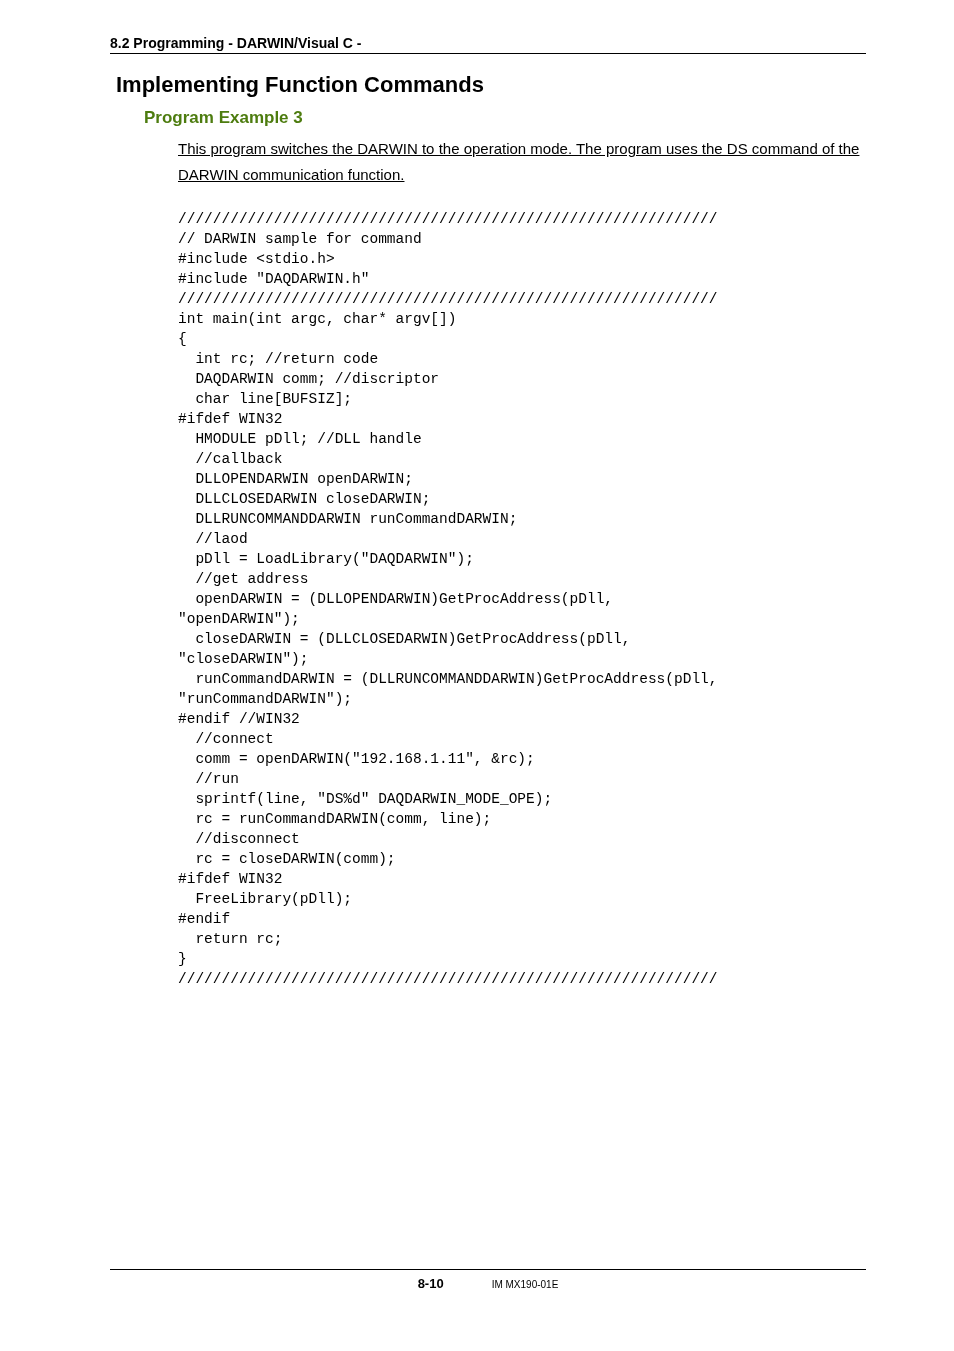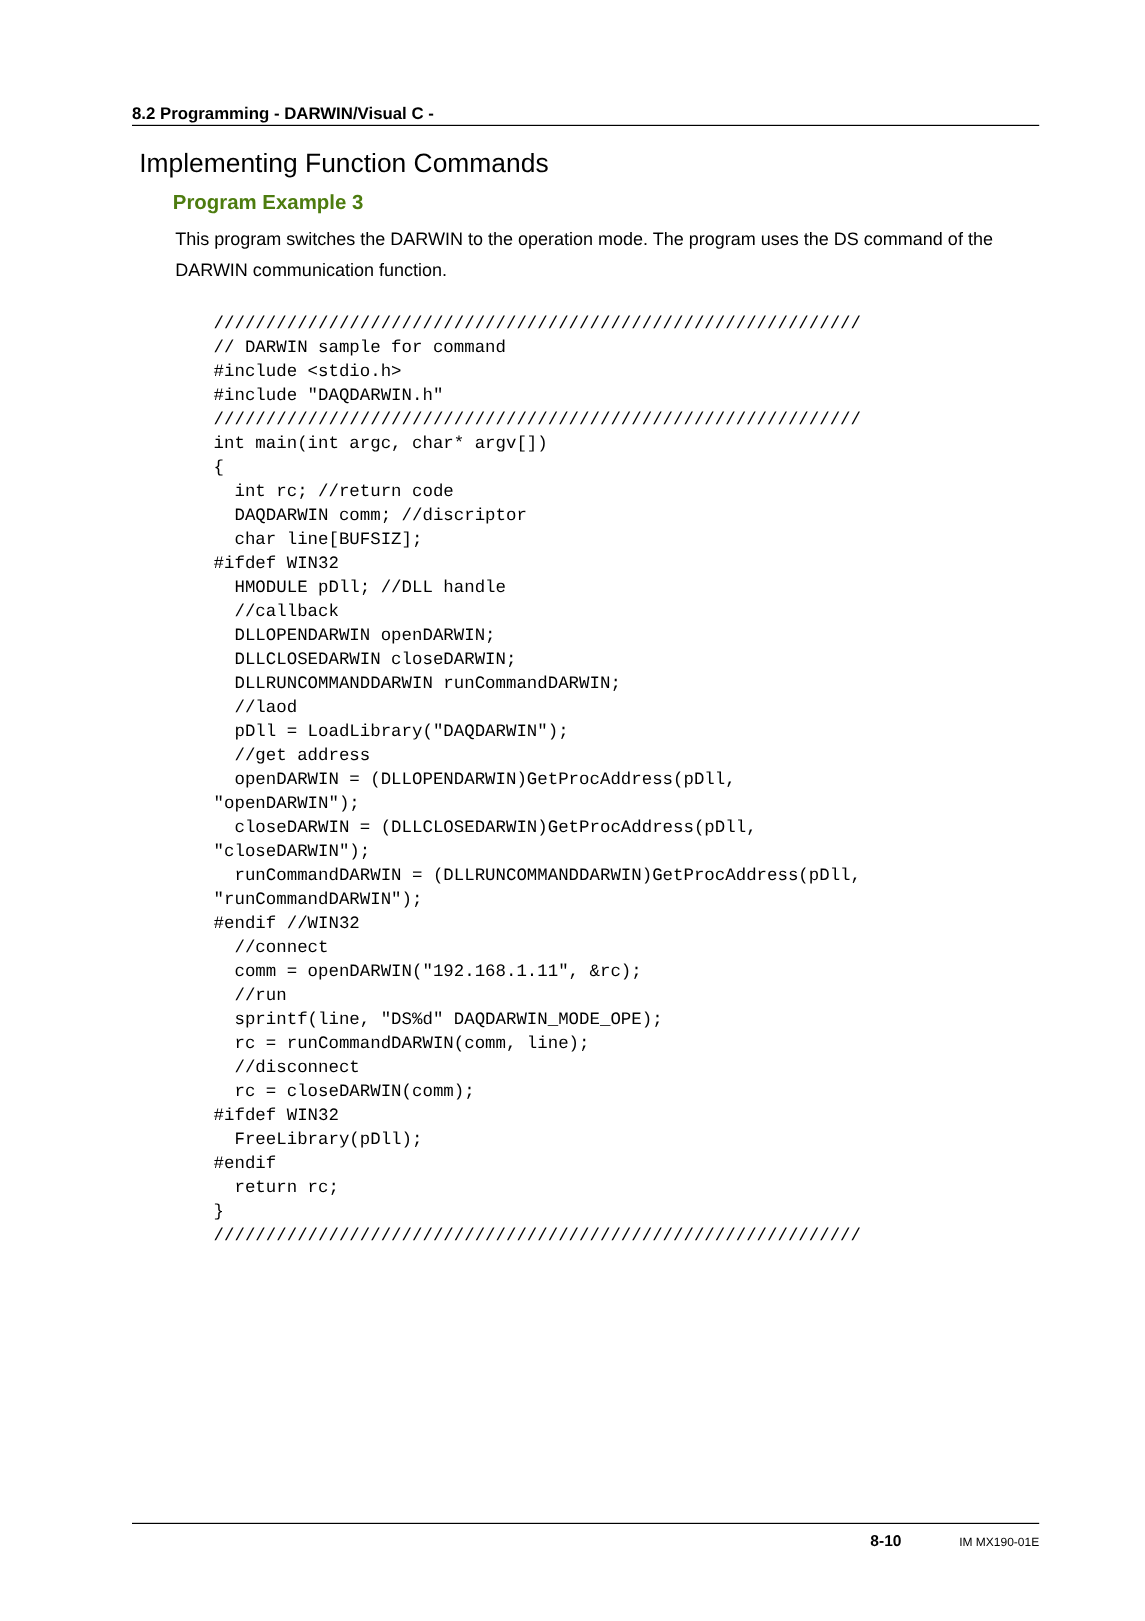--- a/index.html
+++ b/index.html
@@ -9,53 +9,54 @@
     }
     body {
       font-family: Arial, Helvetica, sans-serif;
       background: #ffffff;
       width: 954px;
       height: 1351px;
       position: relative;
       padding: 0;
     }
     .page-container {
-      padding: 86px 88px 0 110px;
+      padding: 35px 88px 0 110px;
     }
     .section-header {
       font-size: 14px;
       font-weight: bold;
       color: #000;
       margin-bottom: 2px;
     }
     .hr-line {
       border: none;
       border-top: 1px solid #000;
       margin-bottom: 18px;
     }
     .heading-main {
       font-size: 22px;
-      font-weight: normal;
+      font-weight: bold;
       color: #000;
       margin-bottom: 10px;
       margin-left: 6px;
     }
     .heading-sub {
       font-size: 17px;
       font-weight: bold;
       color: #4d7c0f;
       margin-left: 34px;
       margin-bottom: 8px;
     }
     .description {
       font-size: 15px;
       color: #000;
-      margin-left: 36px;
+      margin-left: 68px;
       line-height: 1.7;
       margin-bottom: 22px;
+      text-decoration: underline;
     }
     .code-block {
       font-family: "Courier New", Courier, monospace;
       font-size: 14.5px;
       color: #000;
       margin-left: 68px;
       line-height: 1.38;
       white-space: pre;
     }
     .footer {
@@ -64,21 +65,21 @@
       left: 110px;
       right: 88px;
     }
     .footer-hr {
       border: none;
       border-top: 1px solid #000;
       margin-bottom: 6px;
     }
     .footer-content {
       display: flex;
-      justify-content: flex-end;
+      justify-content: center;
       align-items: baseline;
       gap: 48px;
     }
     .page-number {
       font-size: 13px;
       font-weight: bold;
       color: #000;
     }
     .doc-id {
       font-size: 10px;

